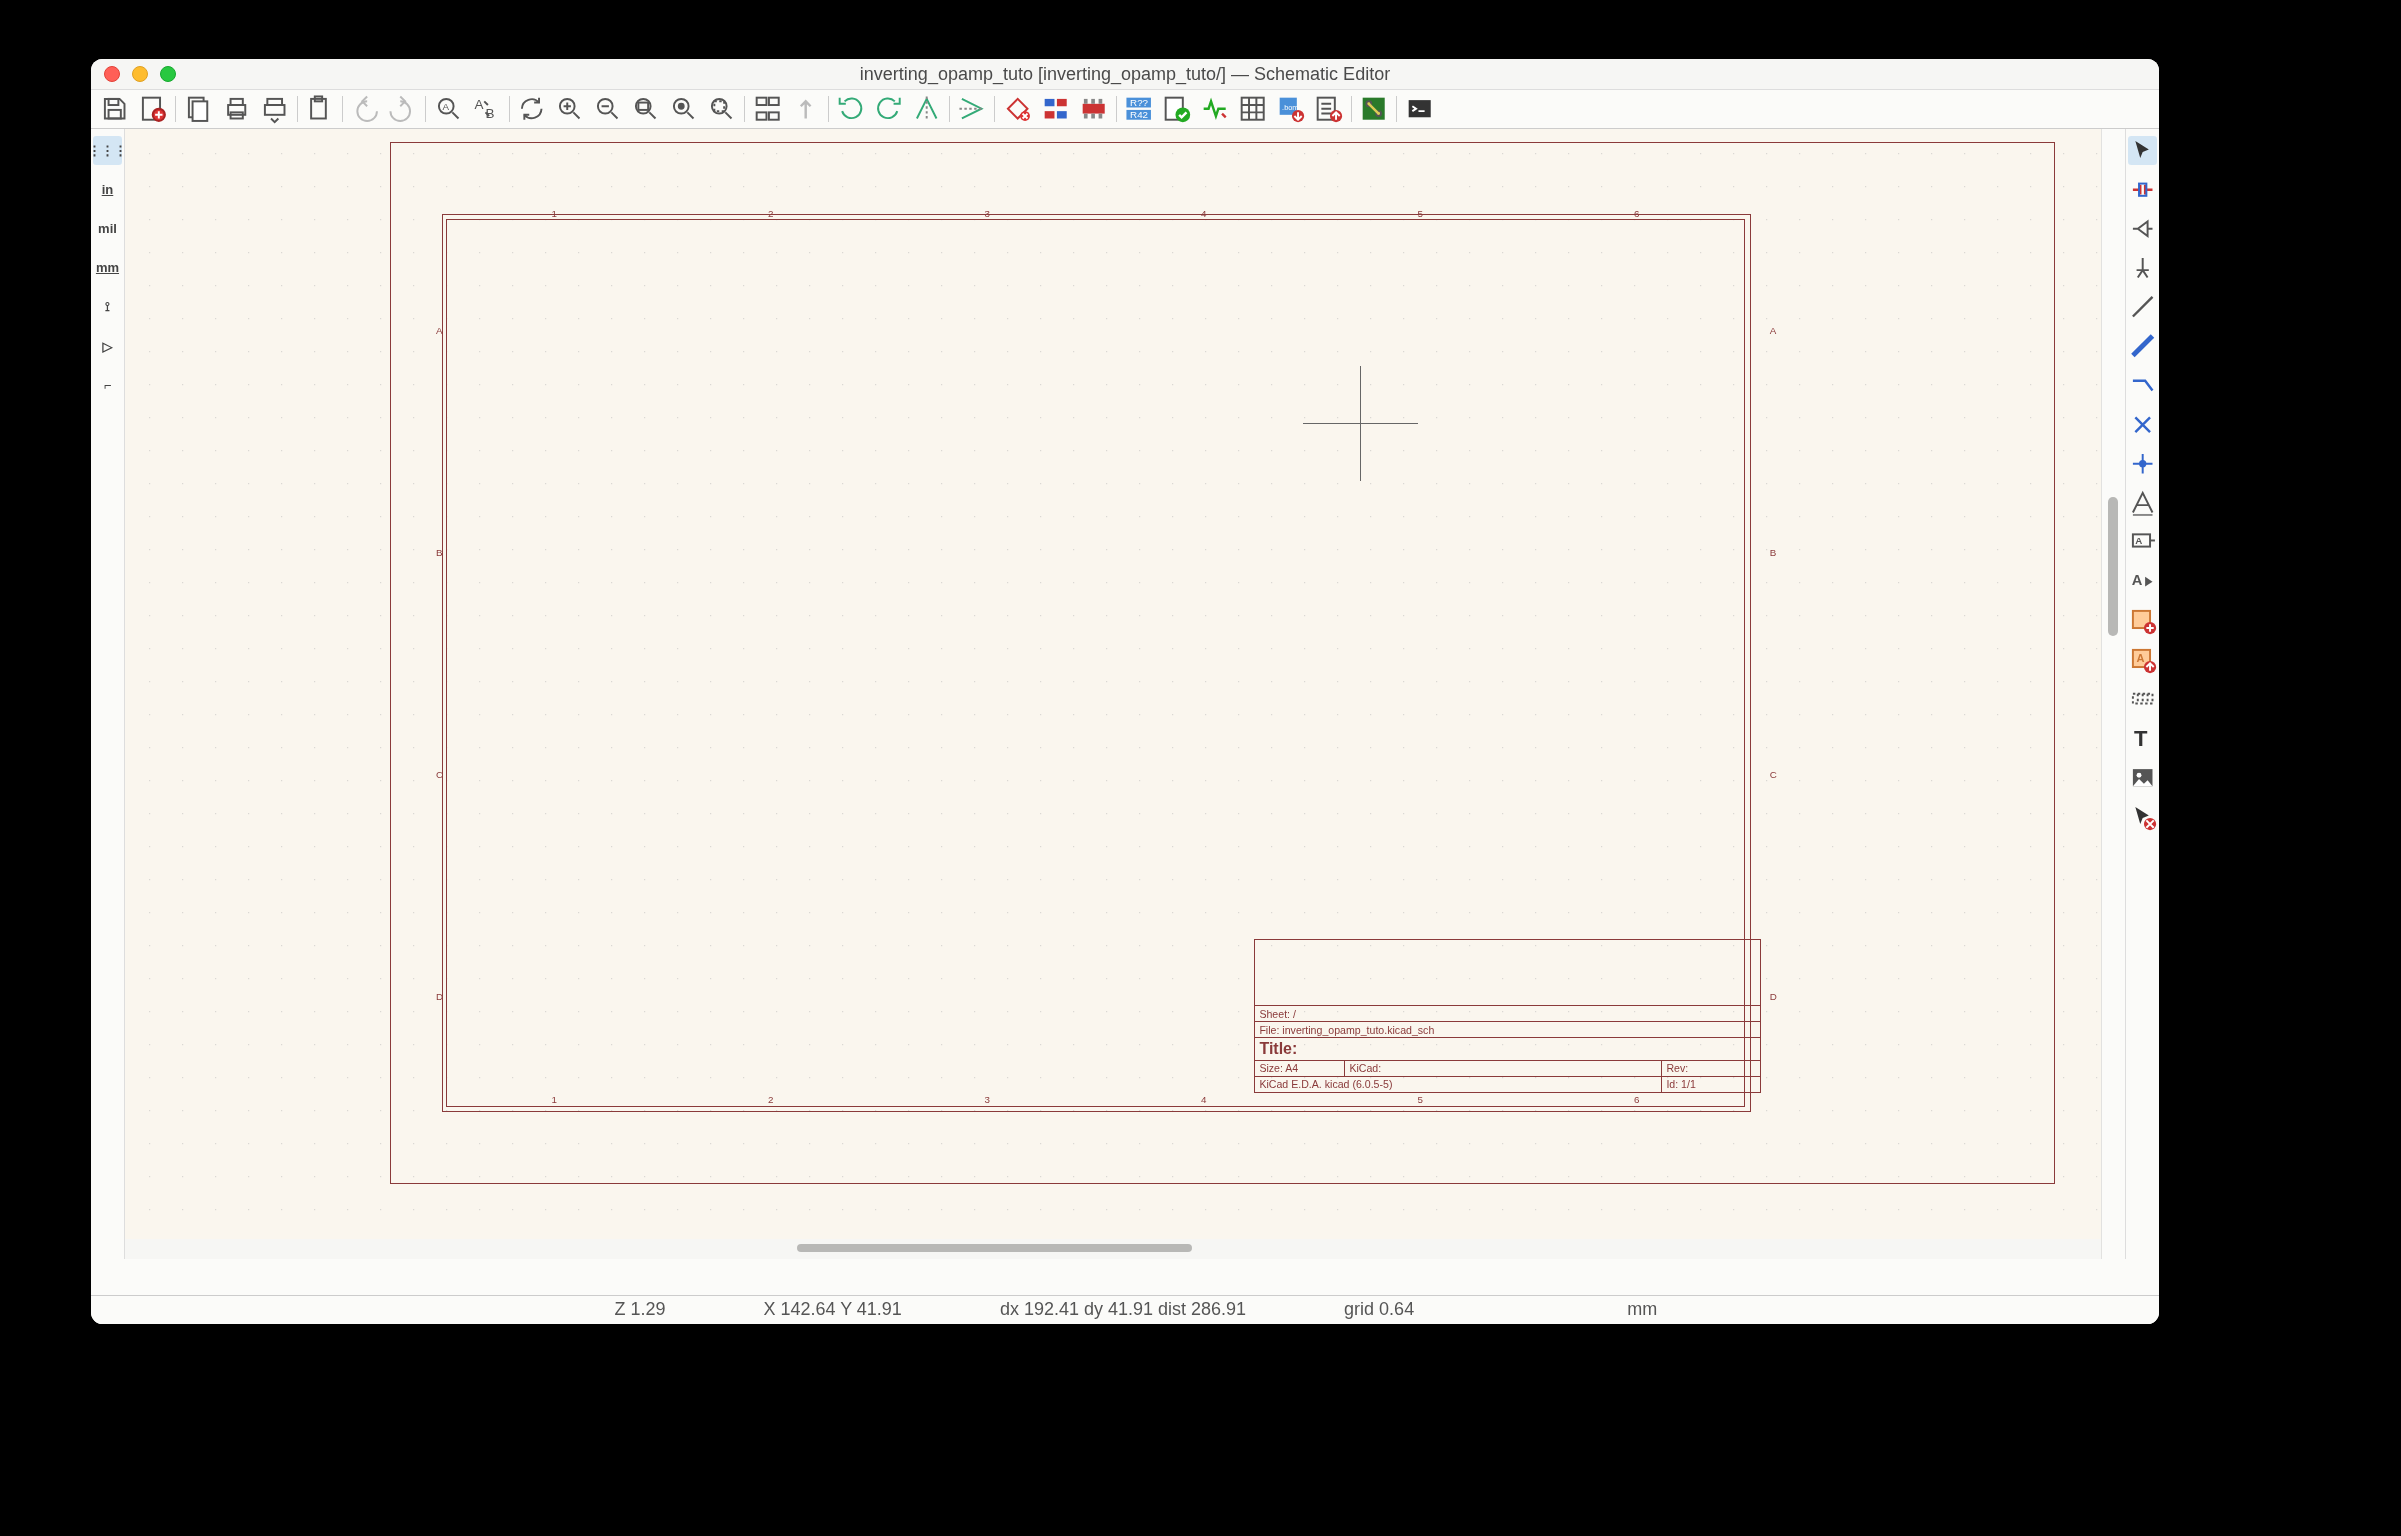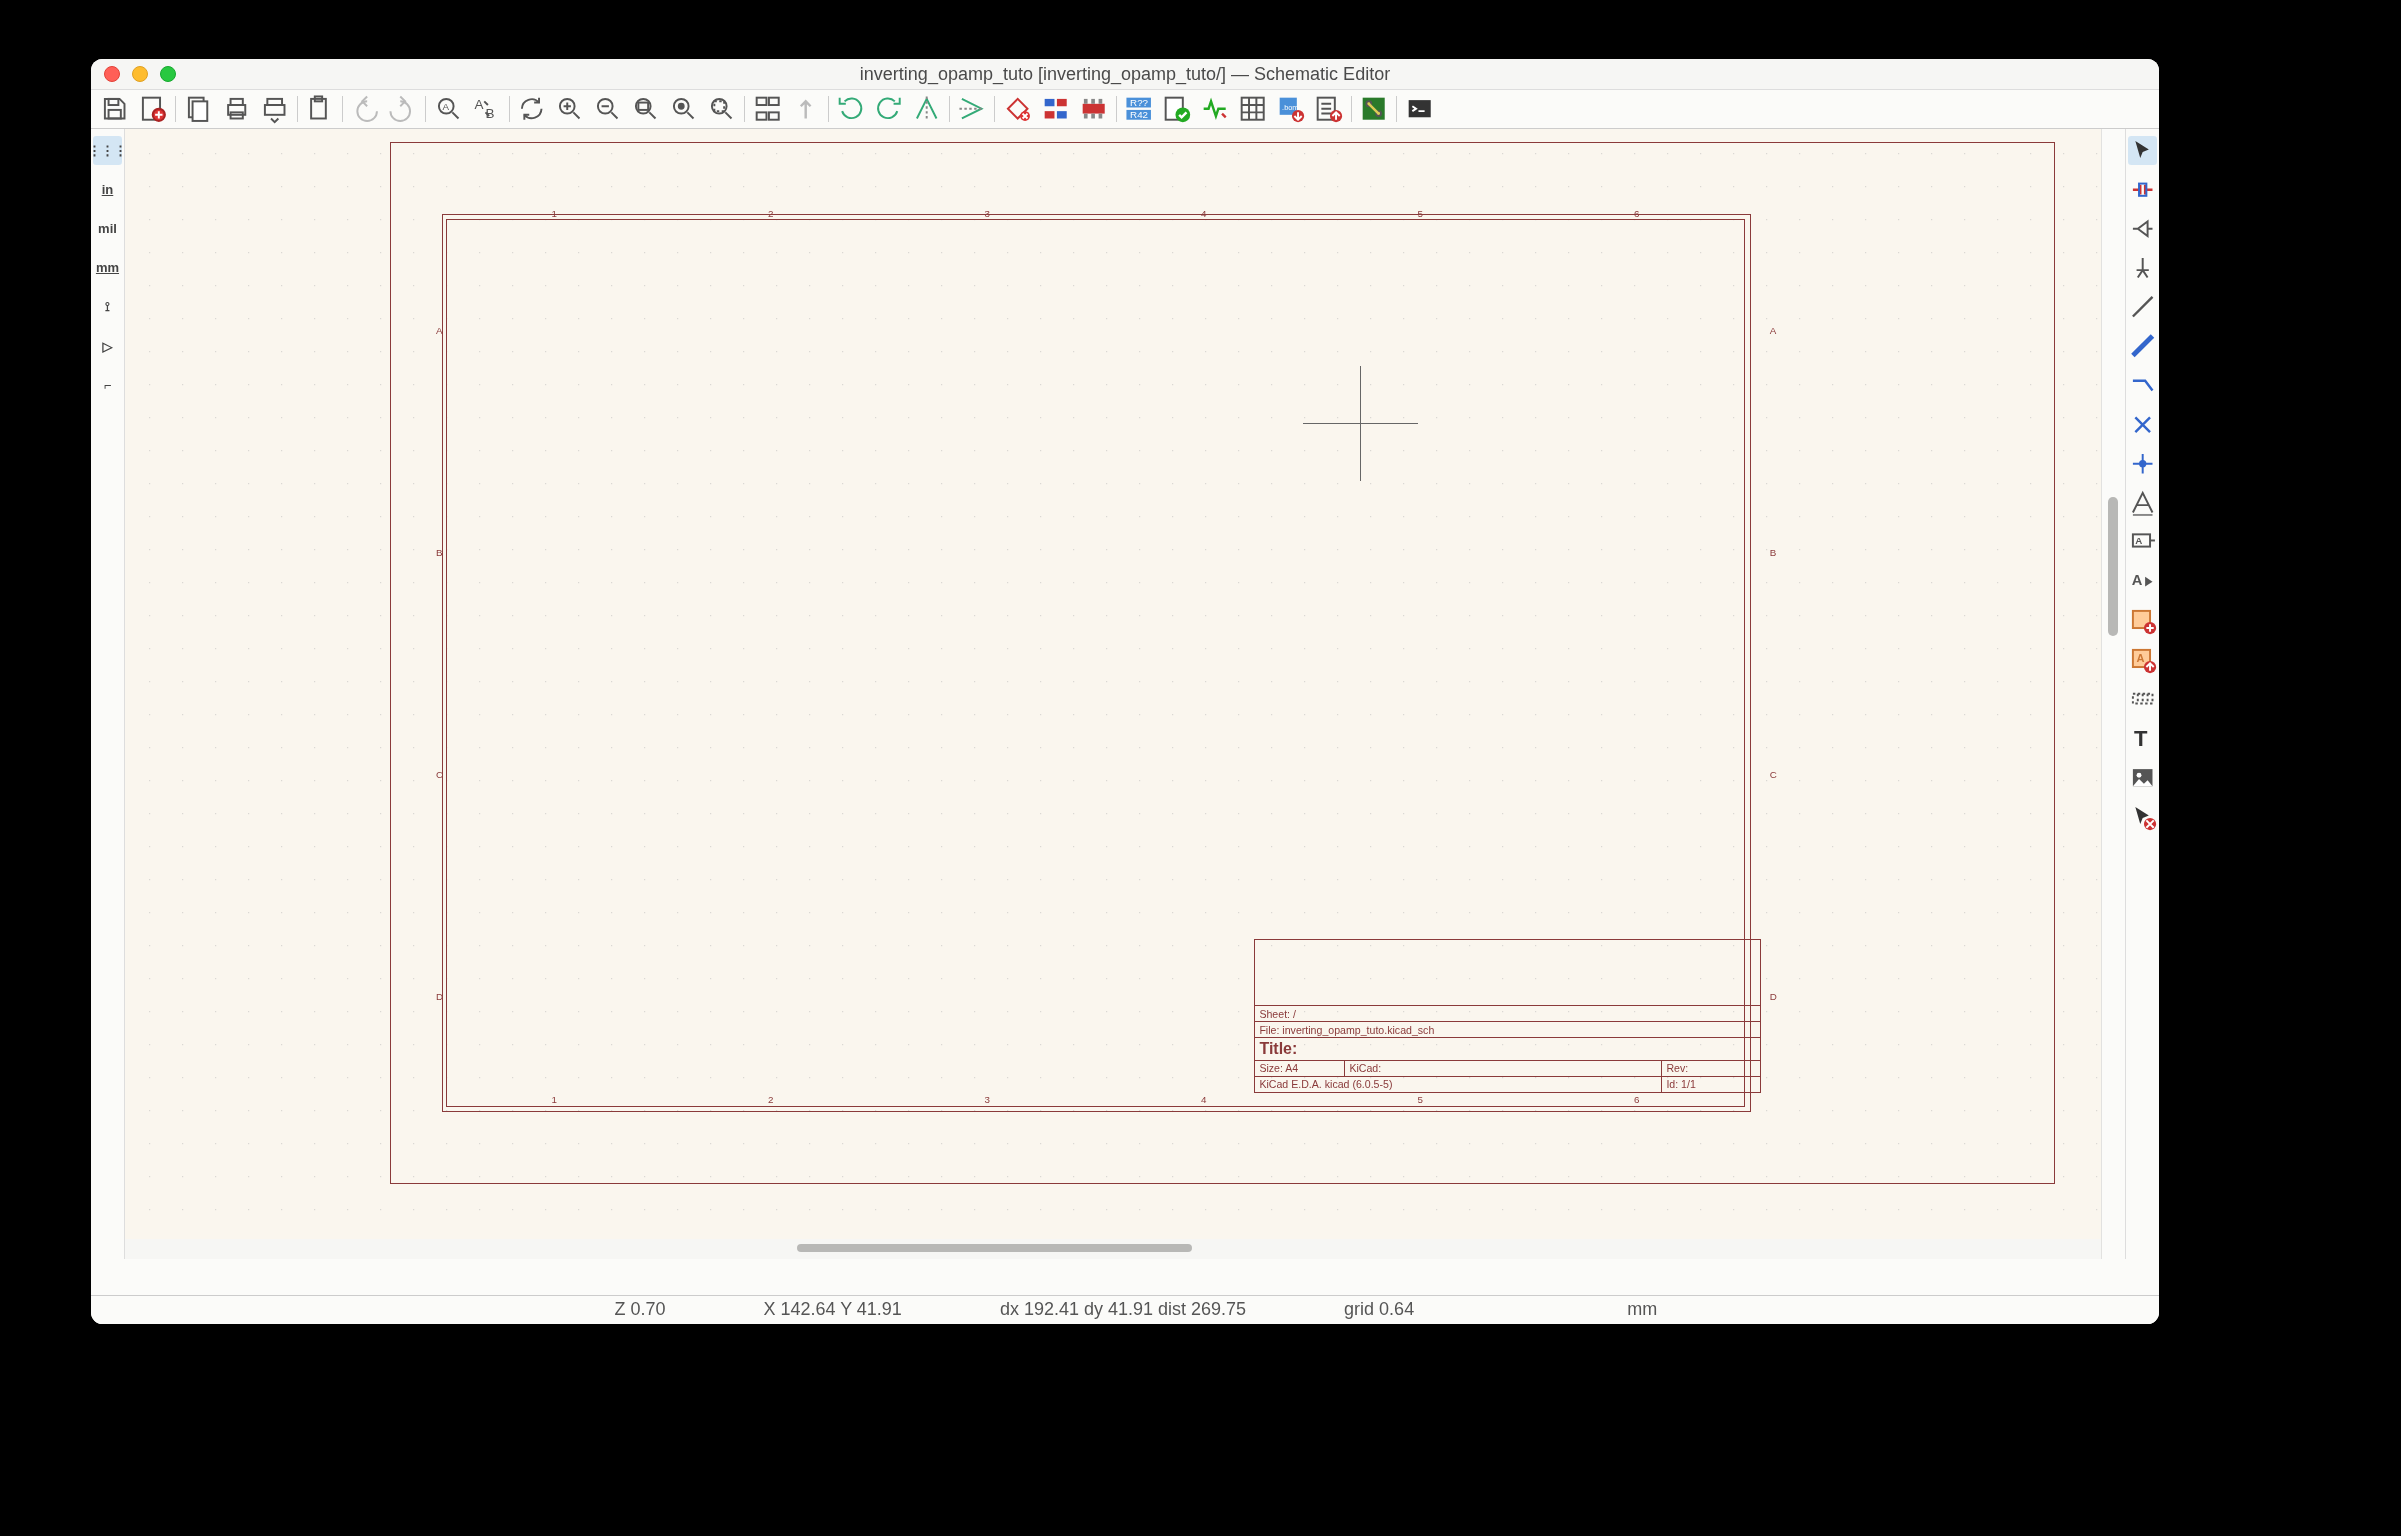--- a/index.html
+++ b/index.html
@@ -501,20 +501,20 @@
             <path d="M15 15l6 6M21 15l-6 6" stroke="#fff"></path>
           </svg>
         </div>
       </div>
   </div>
 
   <div style="height:36px;background:#fbfbf9;"></div>
 
   <div class="statusbar">
     <div style="width:507px;"></div>
-    <div class="status-seg">Z 0.70</div>
+    <div class="status-seg">Z 1.29</div>
     <div class="status-seg">X 142.64  Y 41.91</div>
-    <div class="status-seg">dx 192.41  dy 41.91  dist 269.75</div>
+    <div class="status-seg">dx 192.41  dy 41.91  dist 286.91</div>
     <div class="status-seg" style="margin-right:213px;">grid 0.64</div>
     <div class="status-seg">mm</div>
   </div>
 </div>
 
 
 </body></html>

